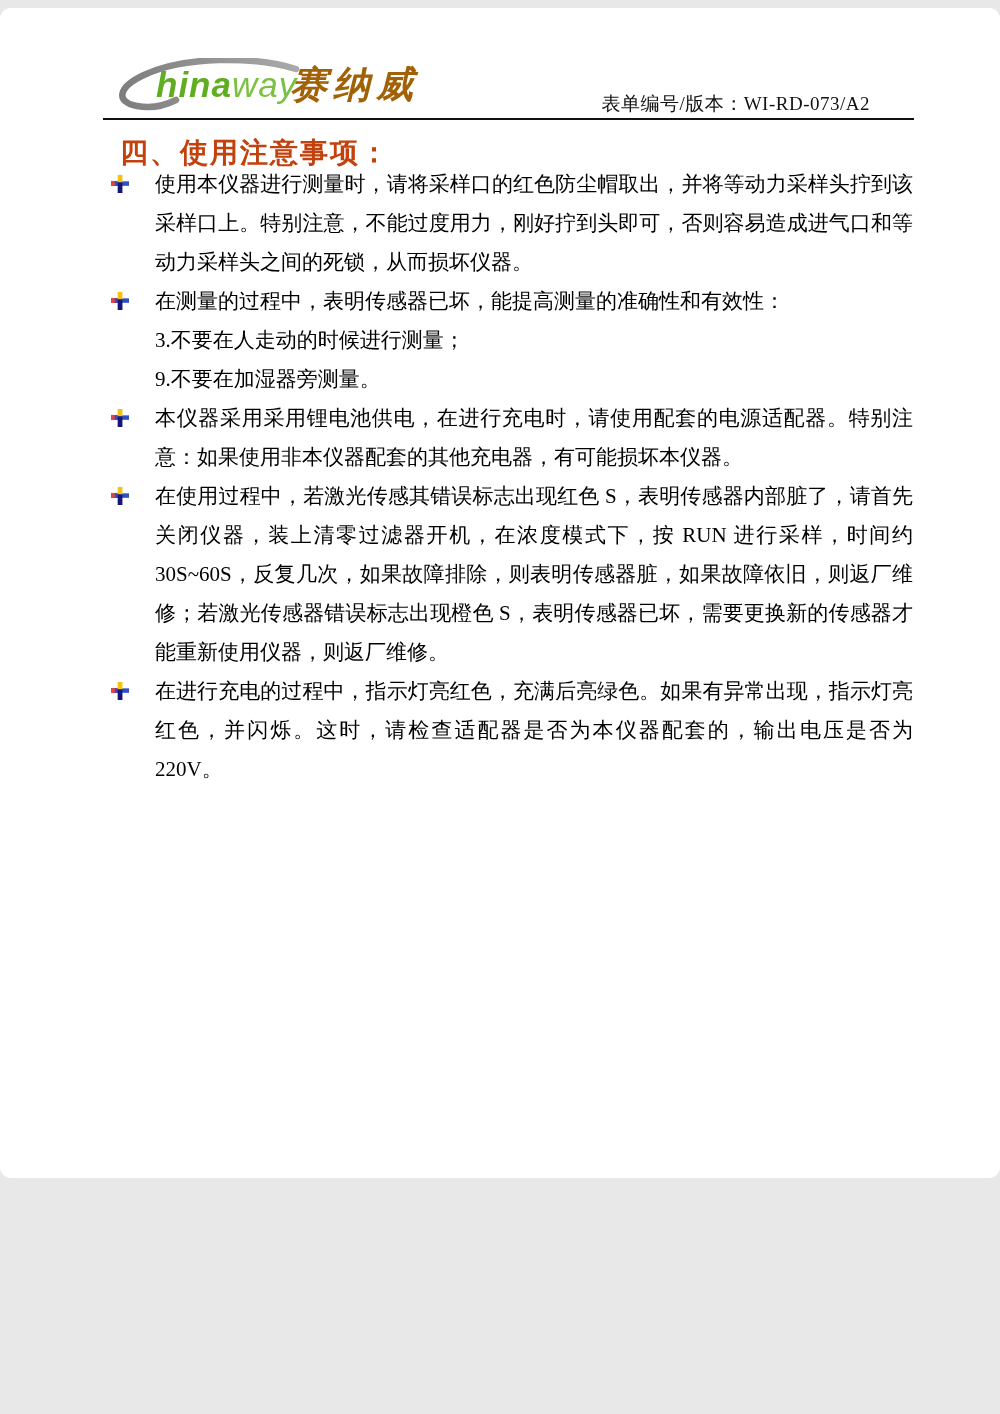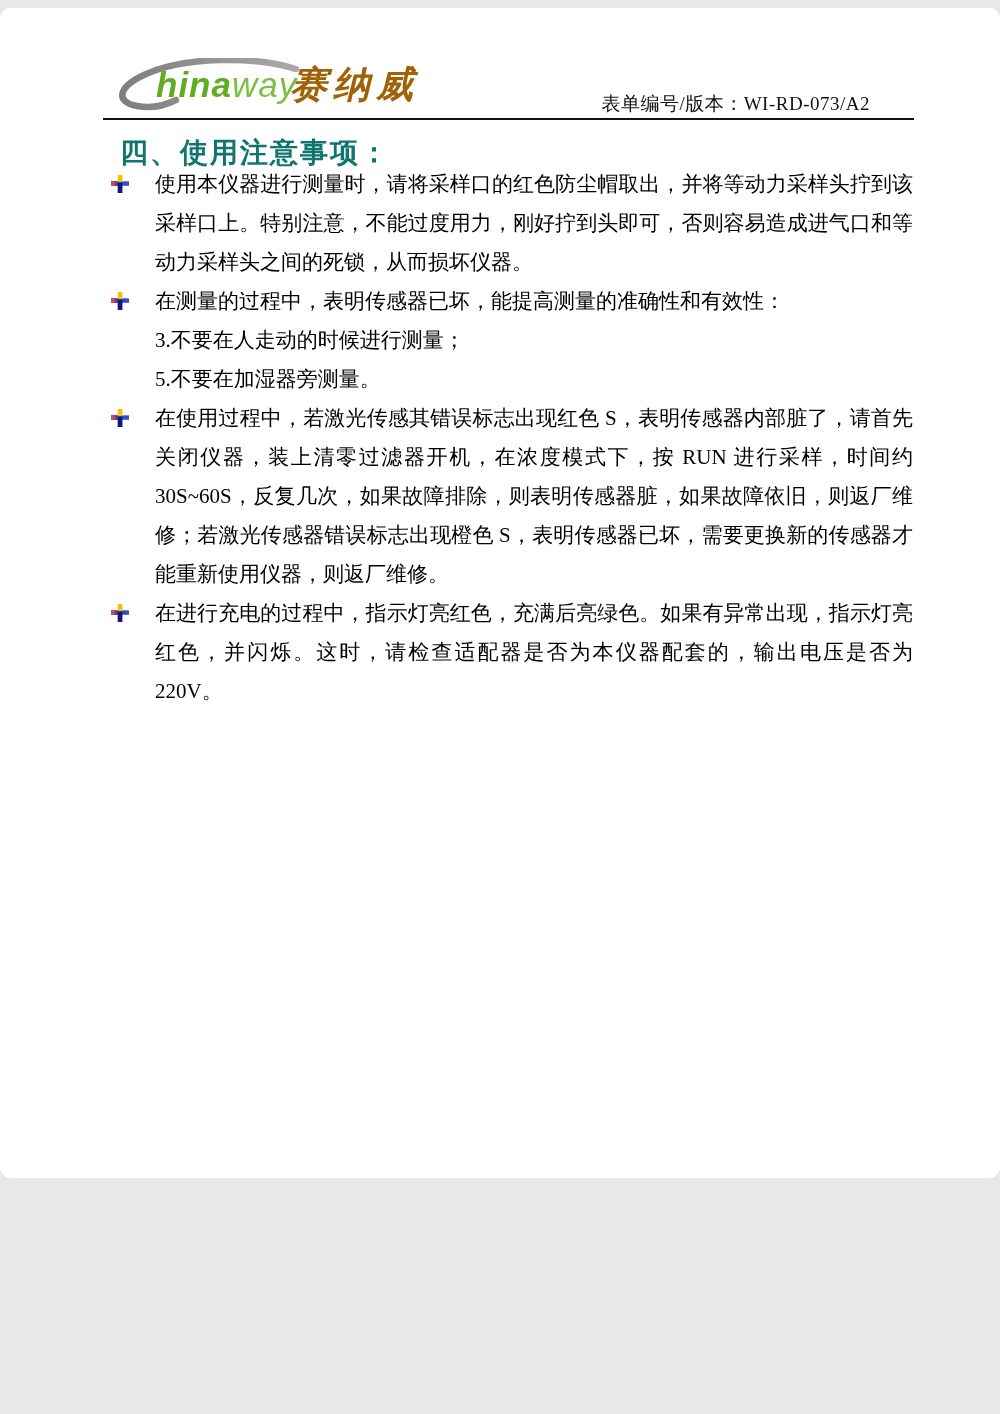--- a/index.html
+++ b/index.html
@@ -39,21 +39,21 @@
   }
   .header-rule{
     position:absolute;top:110px;left:103px;width:811px;height:2px;
     background:#111;
   }
 
   
   .sec-title{
     position:absolute;left:120px;top:126px;margin:0;
     font-family:Liberation Mono, monospace;
-    font-size:28px;font-weight:700;color:#0f766e;
+    font-size:28px;font-weight:700;color:#c2410c;
     letter-spacing:2px;
   }
 
   
   .content{
     position:absolute;left:155px;top:157px;width:758px;
     font-size:21px;line-height:39px;
   }
   .bullet{position:relative;}
   .bullet p{margin:0;text-align:justify;}
@@ -114,24 +114,35 @@
       <span class="bicon">
         <svg viewBox="0 0 17 17" aria-hidden="true">
           <rect x="0" y="5.6" width="9" height="4.8" fill="#df4545"></rect>
           <rect x="3.6" y="6" width="13.4" height="4.2" fill="#2d4fc8"></rect>
           <rect x="6.3" y="0" width="4.5" height="7" fill="#f2c30c"></rect>
           <rect x="6.3" y="7" width="4.5" height="10" fill="#15157a"></rect>
         </svg>
       </span>
       <p>在测量的过程中，表明传感器已坏，能提高测量的准确性和有效性：</p>
       <div class="sub-item">3.不要在人走动的时候进行测量；</div>
-      <div class="sub-item">5.不要在加湿器旁测量。</div>
+      <div class="sub-item">9.不要在加湿器旁测量。</div>
     </div>
 
 
+    <div class="bullet">
+      <span class="bicon">
+        <svg viewBox="0 0 17 17" aria-hidden="true">
+          <rect x="0" y="5.6" width="9" height="4.8" fill="#df4545"></rect>
+          <rect x="3.6" y="6" width="13.4" height="4.2" fill="#2d4fc8"></rect>
+          <rect x="6.3" y="0" width="4.5" height="7" fill="#f2c30c"></rect>
+          <rect x="6.3" y="7" width="4.5" height="10" fill="#15157a"></rect>
+        </svg>
+      </span>
+      <p>本仪器采用采用锂电池供电，在进行充电时，请使用配套的电源适配器。特别注意：如果使用非本仪器配套的其他充电器，有可能损坏本仪器。</p>
+    </div>
 
     <div class="bullet">
       <span class="bicon">
         <svg viewBox="0 0 17 17" aria-hidden="true">
           <rect x="0" y="5.6" width="9" height="4.8" fill="#df4545"></rect>
           <rect x="3.6" y="6" width="13.4" height="4.2" fill="#2d4fc8"></rect>
           <rect x="6.3" y="0" width="4.5" height="7" fill="#f2c30c"></rect>
           <rect x="6.3" y="7" width="4.5" height="10" fill="#15157a"></rect>
         </svg>
       </span>

